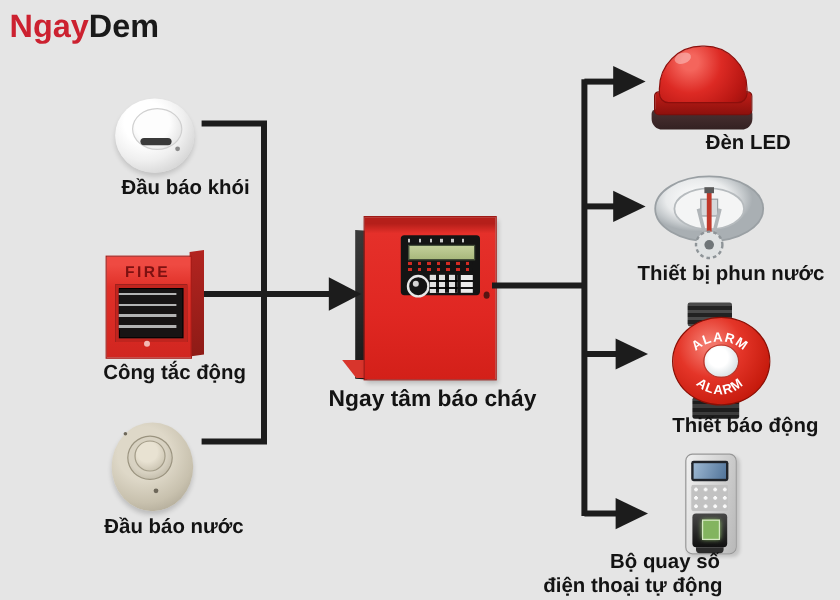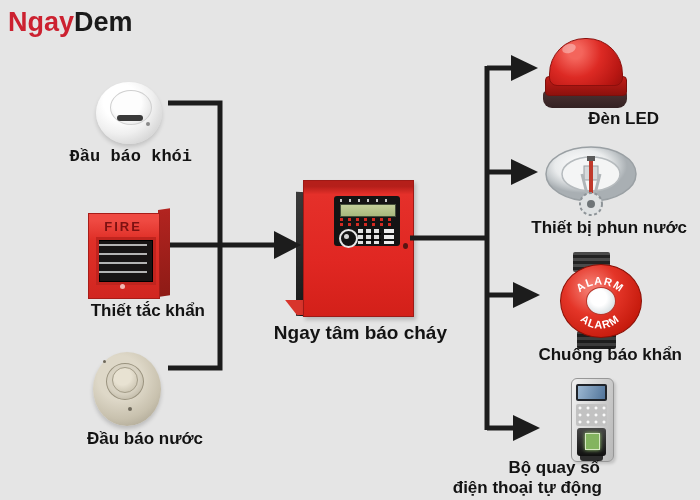--- a/index.html
+++ b/index.html
@@ -128,31 +128,31 @@
 
   <div id="logo" class="abs">
     <span class="lg-red">Ngay</span><span class="lg-black">Dem</span>
   </div>
 
   <div>
     <div class="abs smoke-body"></div>
     <div class="abs smoke-top"></div>
     <div class="abs smoke-slot"></div>
     <div class="abs smoke-hole"></div>
-    <div class="abs node-label" style="left:42px;top:147px;width:150px;font-family:Liberation Mono, monospace;">Đầu báo khói</div>
+    <div class="abs node-label" style="left:58px;top:147px;width:150px;">Đầu báo khói</div>
   </div>
 
   <div>
     <div class="abs switch-side"></div>
     <div class="abs switch-face"></div>
     <div class="abs switch-fire">FIRE</div>
     <div class="abs switch-window"></div>
     <div class="abs switch-glass"></div>
     <div class="abs switch-screw"></div>
-    <div class="abs node-label" style="left:55px;top:301px;width:150px;">Thiết tắc khẩn</div>
+    <div class="abs node-label" style="left:55px;top:301px;width:150px;">Công tắc động</div>
   </div>
 
   <div>
     <div class="abs heat-body"></div>
     <div class="abs heat-ring"></div>
     <div class="abs heat-dome"></div>
     <div class="abs heat-hole1"></div>
     <div class="abs heat-hole2"></div>
     <div class="abs node-label" style="left:53px;top:429px;width:150px;">Đầu báo nước</div>
   </div>
@@ -209,21 +209,21 @@
     <div class="abs bell-circle"></div>
     <div class="abs bell-center"></div>
     <svg class="abs bell-text-svg" width="80" height="72" viewBox="0 0 80 72">
       <defs>
         <path id="bellArcTop" d="M 12,42 A 29,29 0 0 1 68,42" fill="none"></path>
         <path id="bellArcBot" d="M 13,44 A 28,28 0 0 0 67,44" fill="none"></path>
       </defs>
       <text><textPath href="#bellArcTop" startOffset="50%" text-anchor="middle">ALARM</textPath></text>
       <text><textPath href="#bellArcBot" startOffset="50%" text-anchor="middle">ALARM</textPath></text>
     </svg>
-    <div class="abs node-label" style="left:512px;top:345px;width:170px;">Chuông báo khẩn</div>
+    <div class="abs node-label" style="left:512px;top:345px;width:170px;">Thiết báo động</div>
   </div>
 
   <div>
     <div class="abs dialer-body"></div>
     <div class="abs dialer-lcd"></div>
     <div class="abs dialer-screen"></div>
     <div class="abs dialer-keys"></div>
     <div class="abs dialer-fp"></div>
     <div class="abs dialer-green"></div>
     <div class="abs dialer-foot"></div>

